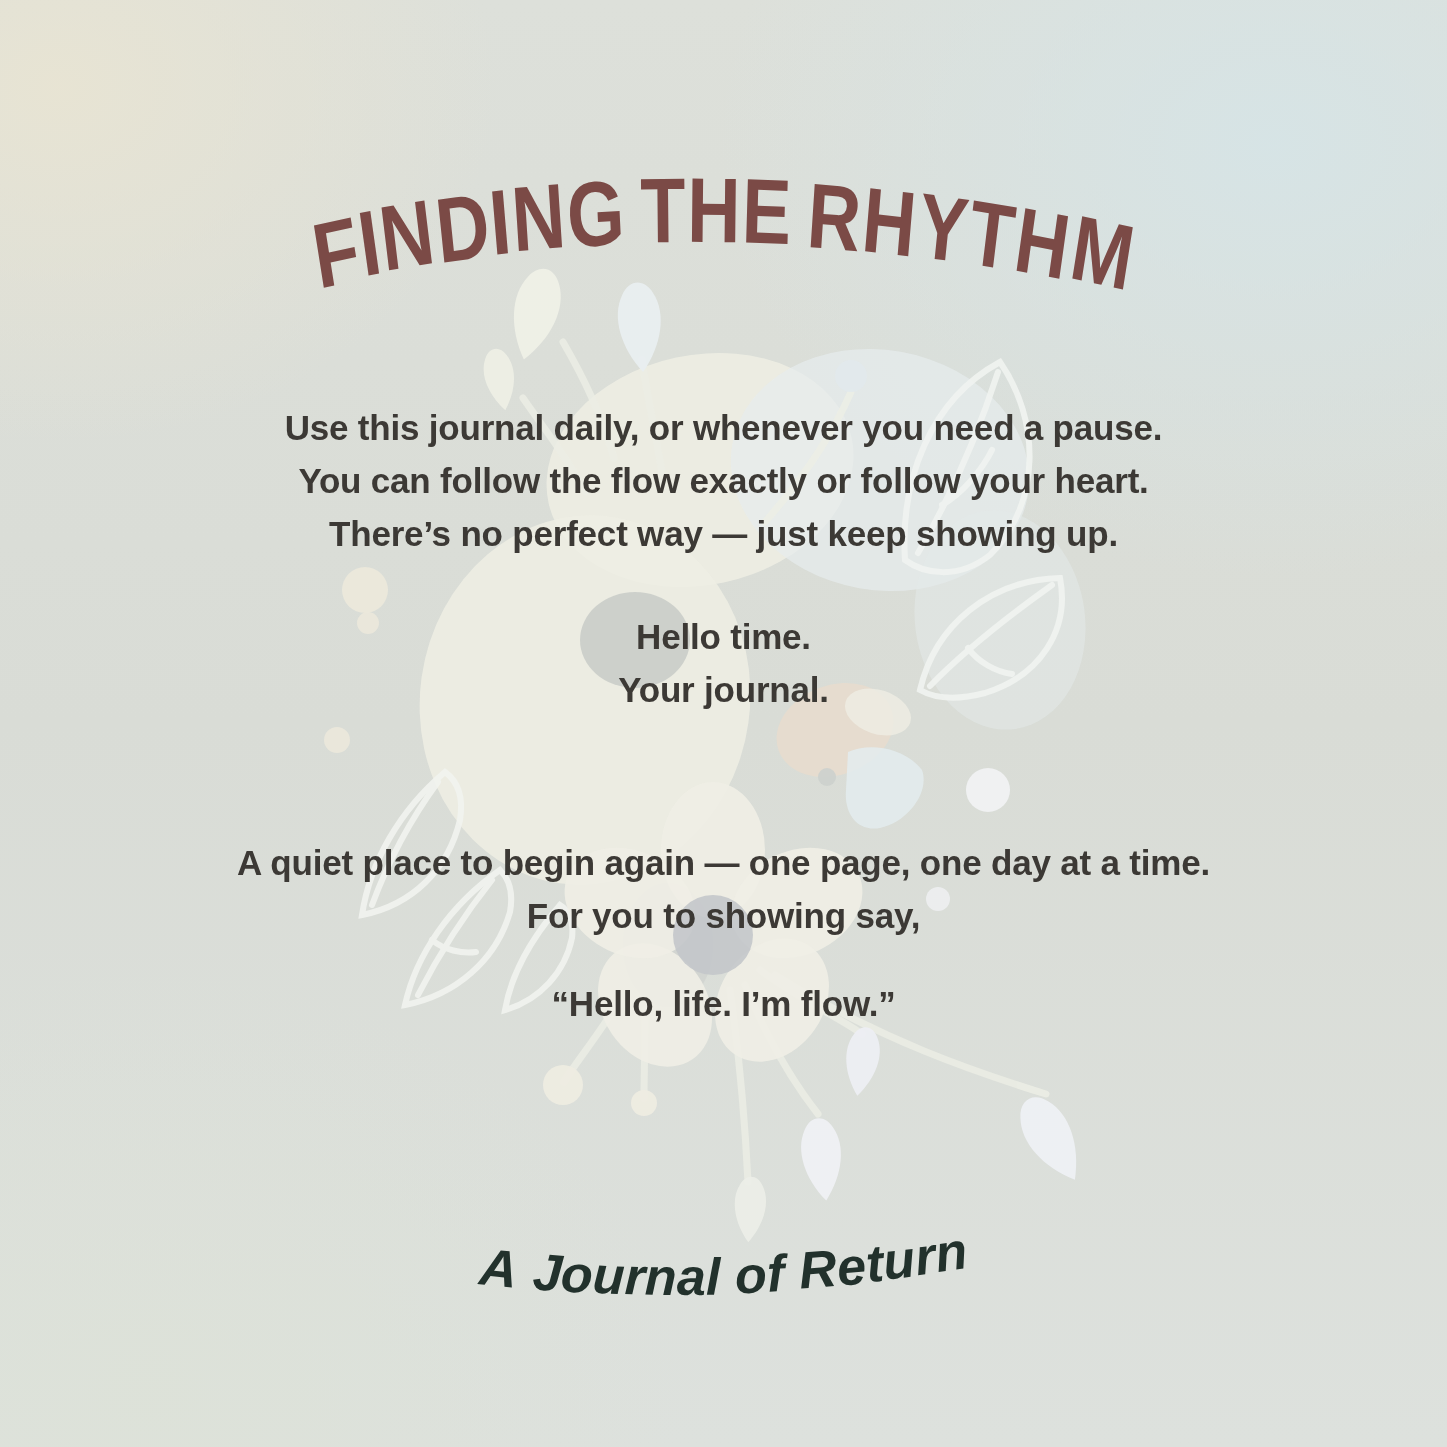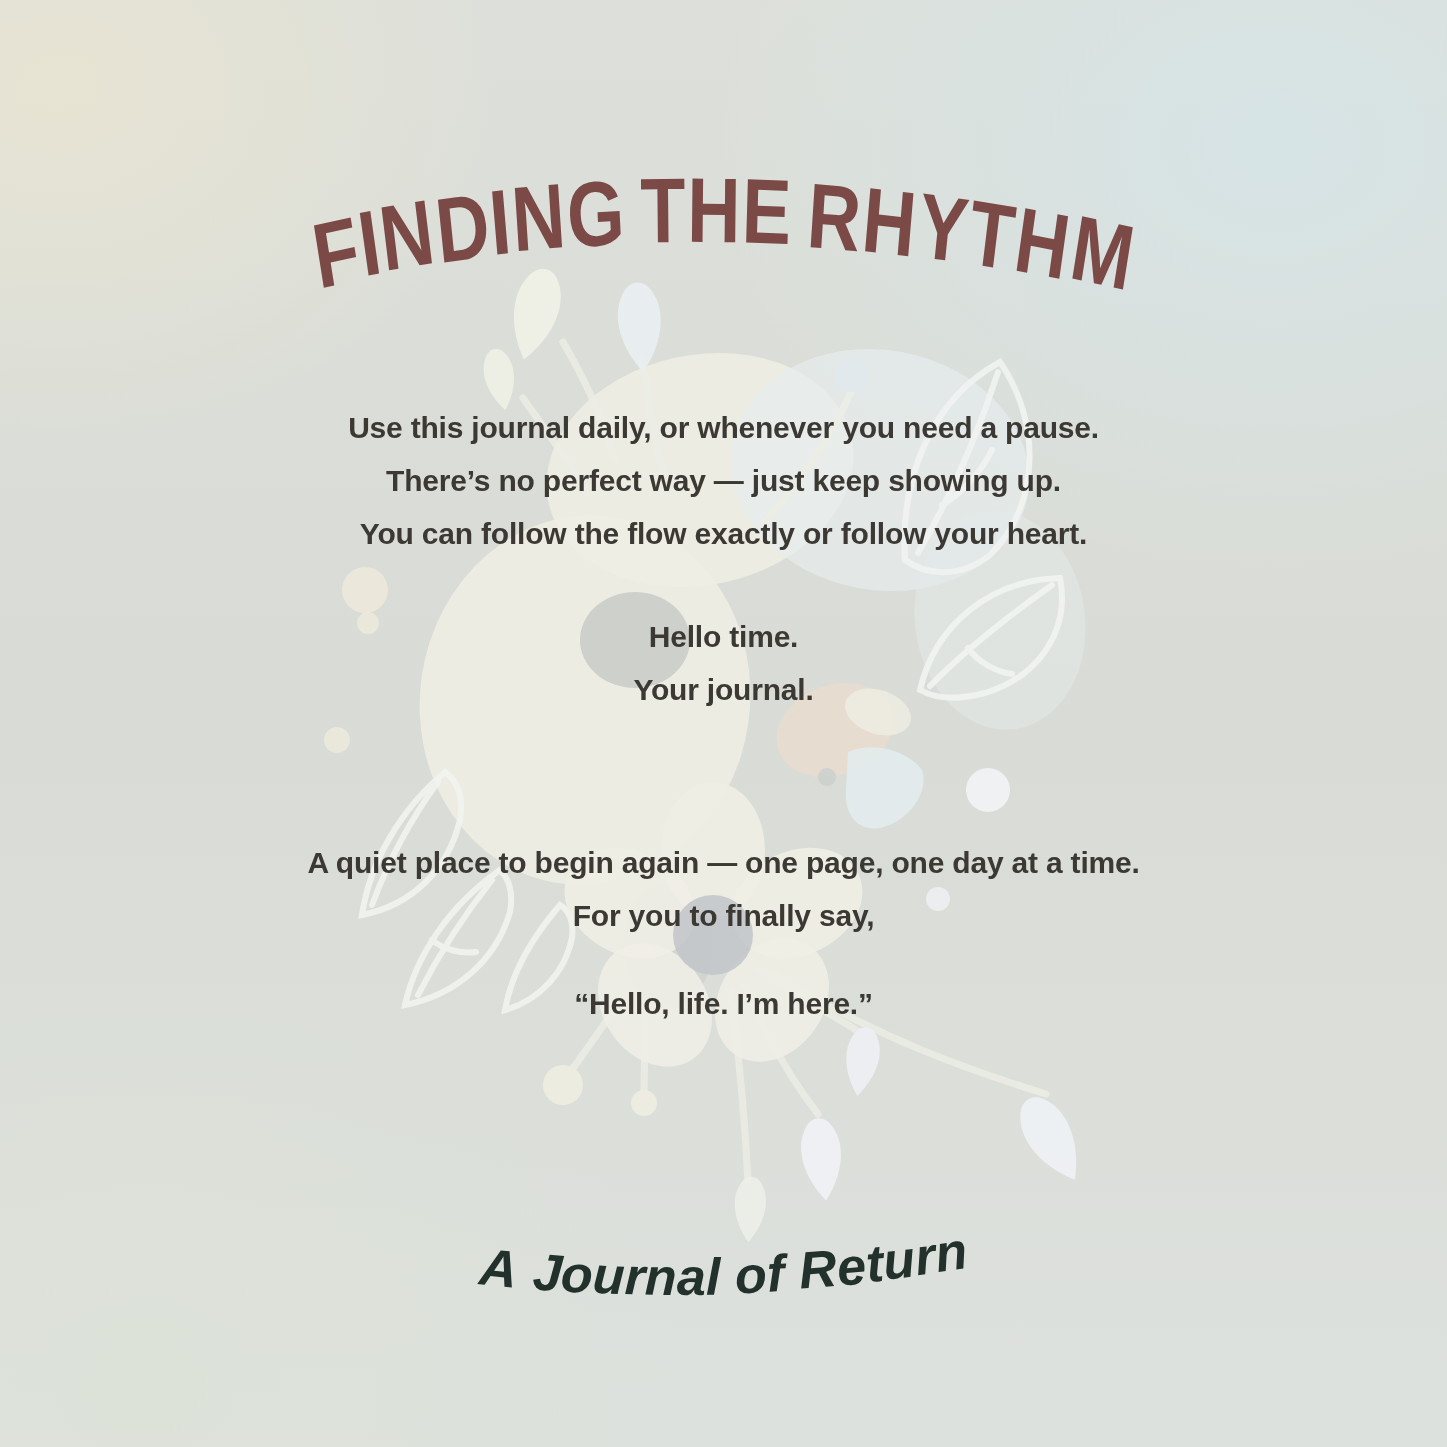--- a/index.html
+++ b/index.html
@@ -24,21 +24,21 @@
     font-family:"Liberation Sans",sans-serif;font-weight:700;
     font-size:92px;color:#7b4a46;transform:scaleX(0.86);
     white-space:pre;user-select:none;
   }
   .title-arc span{display:inline-block;margin:0 -1px;}
   .title-arc span.sp{width:18px;}
 
   
   .para{
     position:absolute;left:0;width:100%;text-align:center;
-    font-weight:700;font-size:30px;line-height:53px;
+    font-weight:700;font-size:35px;line-height:53px;
     color:#3c3935;letter-spacing:-0.2px;
   }
   .p1{top:401px}
   .p2{top:610px}
   .p3{top:836px}
   .p4{top:977px}
 
   
   .footer-arc{
     position:absolute;top:1232px;left:0;width:100%;
@@ -135,33 +135,33 @@
       <circle cx="988" cy="790" r="22" fill="#f2f3f5" opacity="0.9"></circle>
       <circle cx="938" cy="899" r="12" fill="#f0f1f4" opacity="0.8"></circle>
       <circle cx="827" cy="777" r="9" fill="#ccd0cd" opacity="0.9"></circle>
     </g>
   </svg>
 
   <div class="title-arc"><span style="transform: translateY(42.5px) rotate(-10.5deg) scaleX(0.93);">F</span><span style="transform: translateY(33.1px) rotate(-9.26deg) scaleX(0.93);">I</span><span style="transform: translateY(24.9px) rotate(-8.03deg) scaleX(0.93);">N</span><span style="transform: translateY(17.8px) rotate(-6.79deg) scaleX(0.93);">D</span><span style="transform: translateY(11.9px) rotate(-5.56deg) scaleX(0.93);">I</span><span style="transform: translateY(7.2px) rotate(-4.32deg) scaleX(0.93);">N</span><span style="transform: translateY(3.7px) rotate(-3.09deg) scaleX(0.93);">G</span><span class="sp" style="transform: translateY(1.3px) rotate(-1.85deg) scaleX(0.93);"> </span><span style="transform: translateY(0.1px) rotate(-0.62deg) scaleX(0.93);">T</span><span style="transform: translateY(0.1px) rotate(0.62deg) scaleX(0.93);">H</span><span style="transform: translateY(1.3px) rotate(1.85deg) scaleX(0.93);">E</span><span class="sp" style="transform: translateY(3.7px) rotate(3.09deg) scaleX(0.93);"> </span><span style="transform: translateY(7.2px) rotate(4.32deg) scaleX(0.93);">R</span><span style="transform: translateY(11.9px) rotate(5.56deg) scaleX(0.93);">H</span><span style="transform: translateY(17.8px) rotate(6.79deg) scaleX(0.93);">Y</span><span style="transform: translateY(24.9px) rotate(8.03deg) scaleX(0.93);">T</span><span style="transform: translateY(33.1px) rotate(9.26deg) scaleX(0.93);">H</span><span style="transform: translateY(42.5px) rotate(10.5deg) scaleX(0.93);">M</span></div>
 
   <div class="para p1">
     <div>Use this journal daily, or whenever you need a pause.</div>
+    <div>You can follow the flow exactly or follow your heart.</div>
     <div>There’s no perfect way — just keep showing up.</div>
-    <div>You can follow the flow exactly or follow your heart.</div>
   </div>
 
   <div class="para p2">
     <div>Hello time.</div>
     <div>Your journal.</div>
   </div>
 
   <div class="para p3">
     <div>A quiet place to begin again — one page, one day at a time.</div>
-    <div>For you to finally say,</div>
+    <div>For you to showing say,</div>
   </div>
 
   <div class="para p4">
-    <div>“Hello, life. I’m here.”</div>
+    <div>“Hello, life. I’m flow.”</div>
   </div>
 
   <div class="footer-arc"><span style="transform: translateY(6px) rotate(6deg) scaleX(1);">A</span><span class="sp" style="transform: translateY(8.5px) rotate(5.22deg) scaleX(1);"> </span><span style="transform: translateY(10.5px) rotate(4.44deg) scaleX(1);">J</span><span style="transform: translateY(12.2px) rotate(3.67deg) scaleX(1);">o</span><span style="transform: translateY(13.5px) rotate(2.89deg) scaleX(1);">u</span><span style="transform: translateY(14.4px) rotate(2.11deg) scaleX(1);">r</span><span style="transform: translateY(14.9px) rotate(1.33deg) scaleX(1);">n</span><span style="transform: translateY(15px) rotate(0.56deg) scaleX(1);">a</span><span style="transform: translateY(14.7px) rotate(-0.22deg) scaleX(1);">l</span><span class="sp" style="transform: translateY(14px) rotate(-1deg) scaleX(1);"> </span><span style="transform: translateY(12.9px) rotate(-1.78deg) scaleX(1);">o</span><span style="transform: translateY(11.4px) rotate(-2.56deg) scaleX(1);">f</span><span class="sp" style="transform: translateY(9.6px) rotate(-3.33deg) scaleX(1);"> </span><span style="transform: translateY(7.3px) rotate(-4.11deg) scaleX(1);">R</span><span style="transform: translateY(4.6px) rotate(-4.89deg) scaleX(1);">e</span><span style="transform: translateY(1.6px) rotate(-5.67deg) scaleX(1);">t</span><span style="transform: translateY(-1.9px) rotate(-6.44deg) scaleX(1);">u</span><span style="transform: translateY(-5.8px) rotate(-7.22deg) scaleX(1);">r</span><span style="transform: translateY(-10px) rotate(-8deg) scaleX(1);">n</span></div>
 
 </div>
 
 </body></html>

